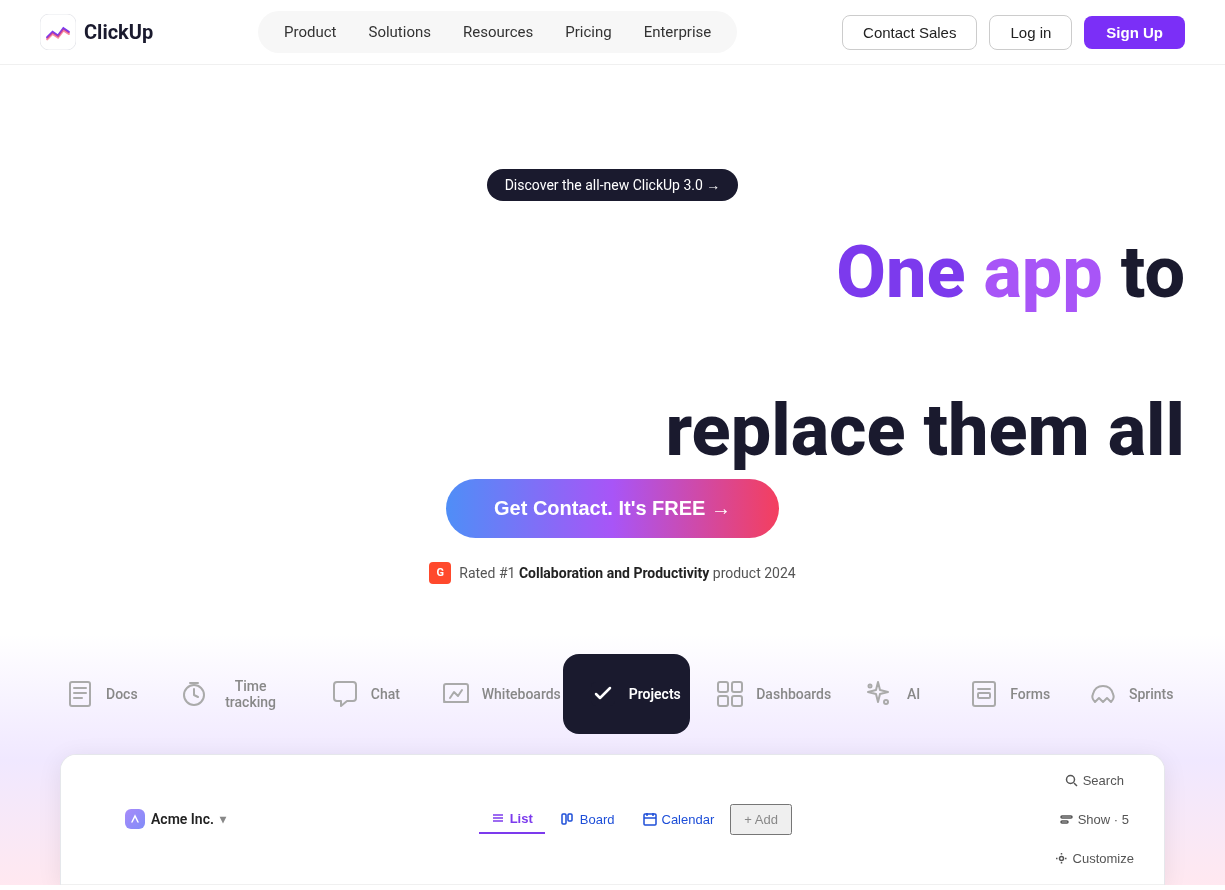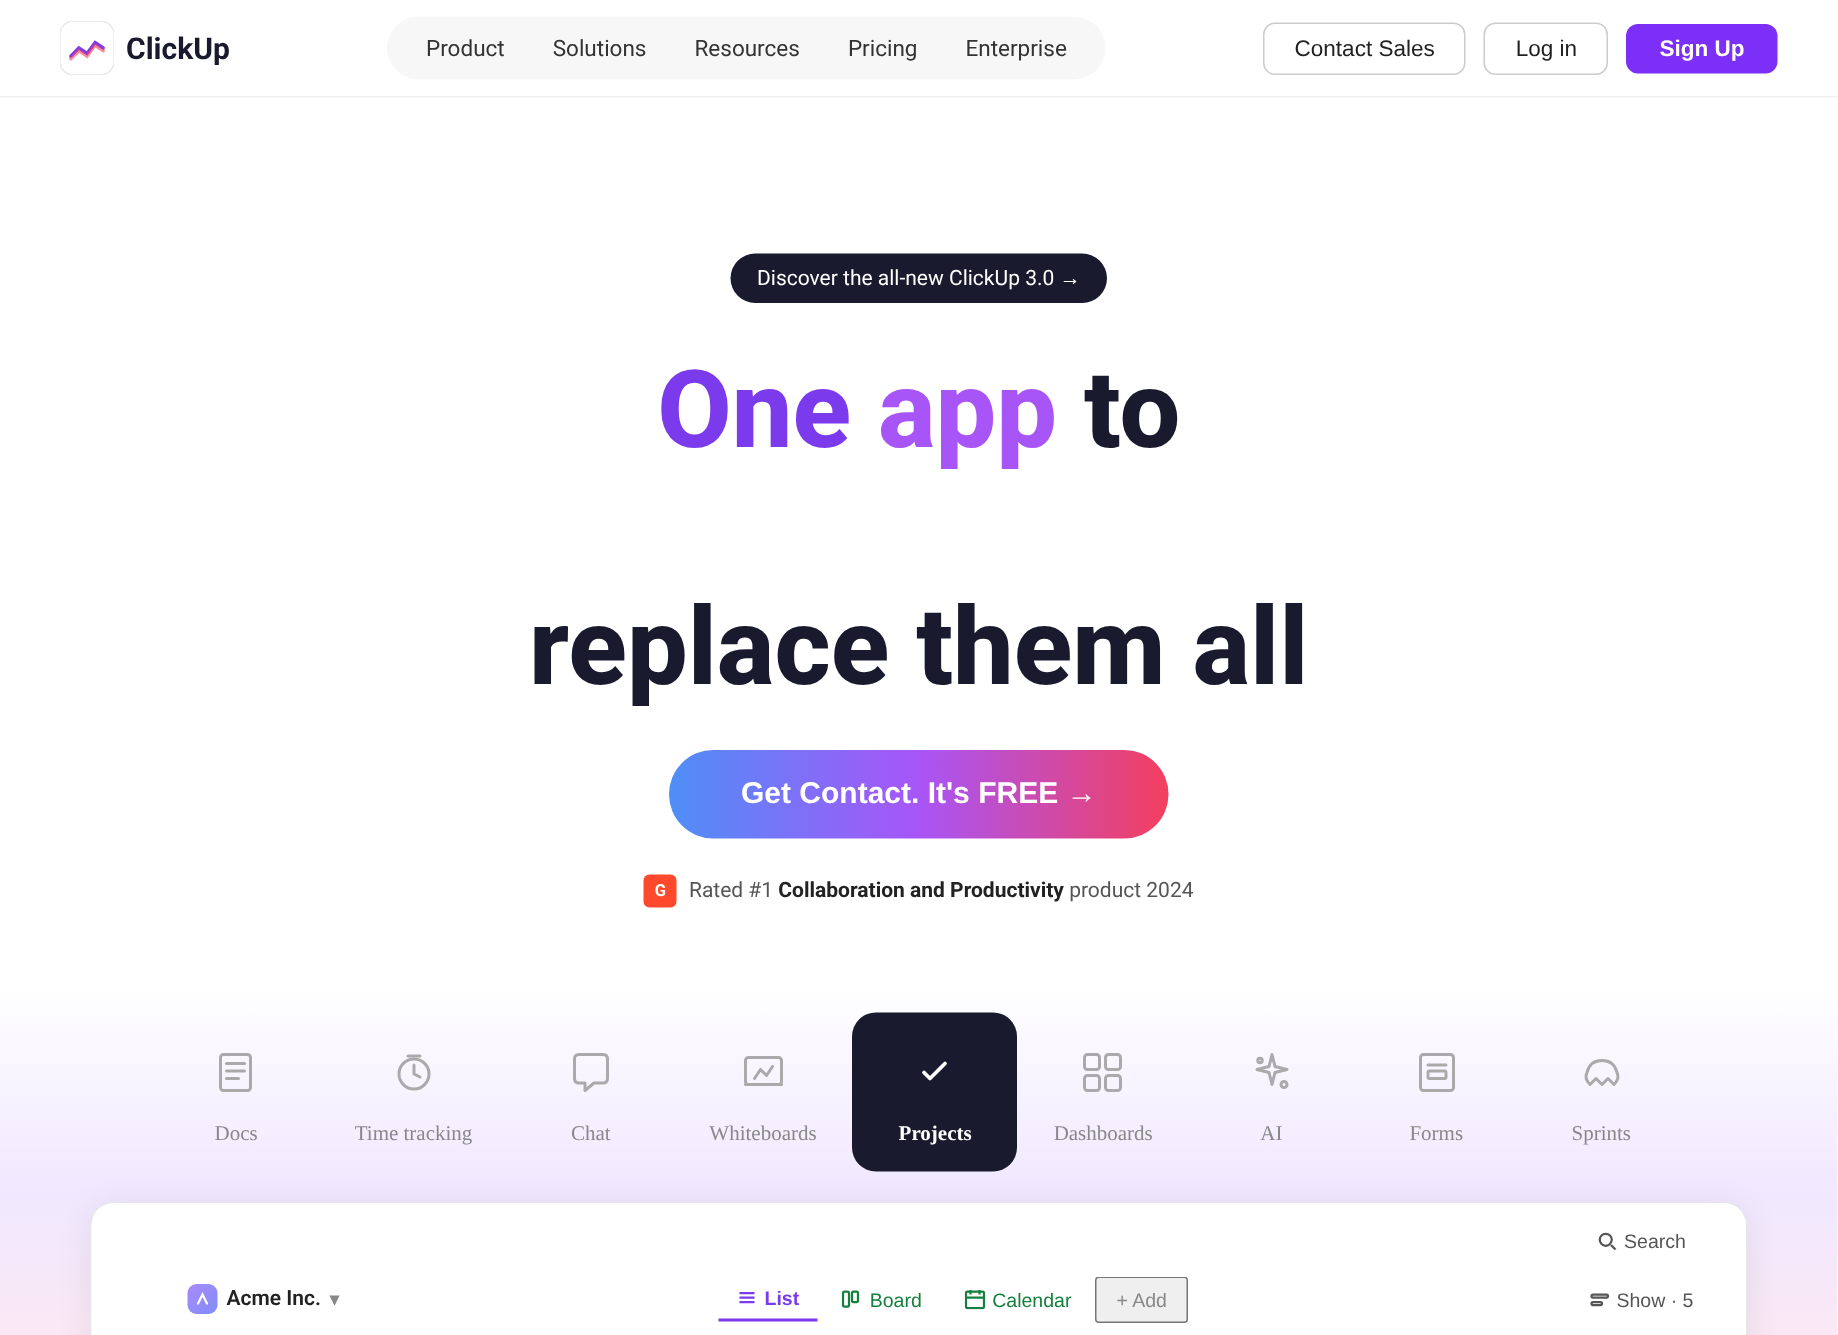--- a/index.html
+++ b/index.html
@@ -21,21 +21,21 @@
     .btn-login { padding: 8px 20px; border: 1.5px solid #ccc; border-radius: 8px; background: #fff; font-size: 15px; cursor: pointer; color: #222; }
     .btn-signup { padding: 8px 22px; border-radius: 8px; background: #7b2ff7; color: #fff; font-size: 15px; font-weight: 600; cursor: pointer; border: none; }
 
     
     .hero { text-align: center; padding: 60px 40px 40px; }
     .hero-announce {
       display: inline-flex; align-items: center; gap: 6px;
       background: #1a1a2e; color: #fff; border-radius: 50px;
       padding: 8px 18px; font-size: 14px; margin-bottom: 32px; cursor: pointer; margin-top: 44px;
     }
-    .hero-title { font-size: 72px; font-weight: 800; line-height: 1.1; margin-bottom: 28px; }
+    .hero-title { font-size: 72px; font-weight: 800; line-height: 1.1; margin-bottom: 8px; text-align: right; }
     .hero-title-line1 { display: block; }
     .hero-title-line2 { display: block; color: #1a1a2e; }
     .word-one { color: #7c3aed; }
     .word-app { color: #a855f7; }
     .word-to { color: #1a1a2e; }
     .hero-sub { font-size: 18px; color: #444; line-height: 1.6; margin-bottom: 36px; }
     .hero-sub strong { color: #222; font-weight: 600; }
     .btn-cta {
       display: inline-block; padding: 18px 48px;
       background: linear-gradient(90deg, #4f8ef7 0%, #a855f7 50%, #f43f5e 100%);
@@ -46,22 +46,22 @@
     .g2-badge { width: 22px; height: 22px; background: #ff492c; border-radius: 4px; display: inline-flex; align-items: center; justify-content: center; color: #fff; font-size: 11px; font-weight: 700; }
     .hero-badge-text { }
     .hero-badge-text strong { color: #222; }
 
     
     .feature-tabs {
       display: flex; align-items: flex-start; justify-content: center;
       gap: 0; padding: 20px 40px 0; margin-top: 10px;
     }
     .feature-tab {
-      display: flex; flex-direction: column; align-items: center; gap: 10px;
-      padding: 16px 24px; cursor: pointer; border-radius: 16px; min-width: 110px; font-family: Liberation Serif, serif;
+      display: flex; flex-direction: row; align-items: center; gap: 10px;
+      padding: 16px 24px; cursor: pointer; border-radius: 16px; min-width: 110px;
     }
     .feature-tab.active { background: #1a1a2e; }
     .feature-tab-icon { width: 48px; height: 48px; display: flex; align-items: center; justify-content: center; }
     .feature-tab-icon svg { width: 32px; height: 32px; }
     .feature-tab-label { font-size: 14px; color: #888; text-align: center; font-weight: 500; }
     .feature-tab.active .feature-tab-label { color: #fff; font-weight: 600; }
     .feature-tab.active .feature-tab-icon svg { stroke: #fff; fill: none; }
     .feature-tab:not(.active) .feature-tab-icon svg { stroke: #aaa; fill: none; }
 
     
@@ -77,21 +77,21 @@
 
     
     .demo-topbar {
       display: flex; align-items: center; justify-content: space-between;
       padding: 12px 20px; border-bottom: 1px solid #f0f0f0;
       background: #fff;
     }
     .demo-workspace { display: flex; align-items: center; gap: 6px; font-size: 14px; font-weight: 600; color: #222; cursor: pointer; }
     .demo-workspace-icon { width: 20px; height: 20px; background: linear-gradient(135deg, #a78bfa, #818cf8); border-radius: 6px; display: flex; align-items: center; justify-content: center; }
     .demo-workspace-arrow { font-size: 12px; color: #888; }
-    .demo-view-btn { display: flex; align-items: center; gap: 5px; padding: 6px 12px; border-radius: 6px; font-size: 13px; color: #15803d; cursor: pointer; background: none; border: none; }
+    .demo-view-btn { display: flex; align-items: center; gap: 5px; padding: 6px 12px; border-radius: 6px; font-size: 13px; color: #1d4ed8; cursor: pointer; background: none; border: none; }
     .demo-view-btn.active { border-bottom: 2px solid #7c3aed; color: #7c3aed; font-weight: 600; border-radius: 0; }
     .demo-add { display: flex; align-items: center; gap: 4px; padding: 6px 12px; font-size: 13px; color: #888; cursor: pointer; }
     .demo-actions { display: flex; align-items: center; gap: 12px; flex-direction: column; }
     .demo-action-btn { display: flex; align-items: center; gap: 5px; font-size: 13px; color: #555; cursor: pointer; padding: 6px 10px; border-radius: 6px; background: none; border: none; }
 
     
     .bottom-bg {
       position: relative;
       background: linear-gradient(180deg, #fff 0%, #f0e8ff 50%, #ffe8f0 100%);
       padding-bottom: 0;

